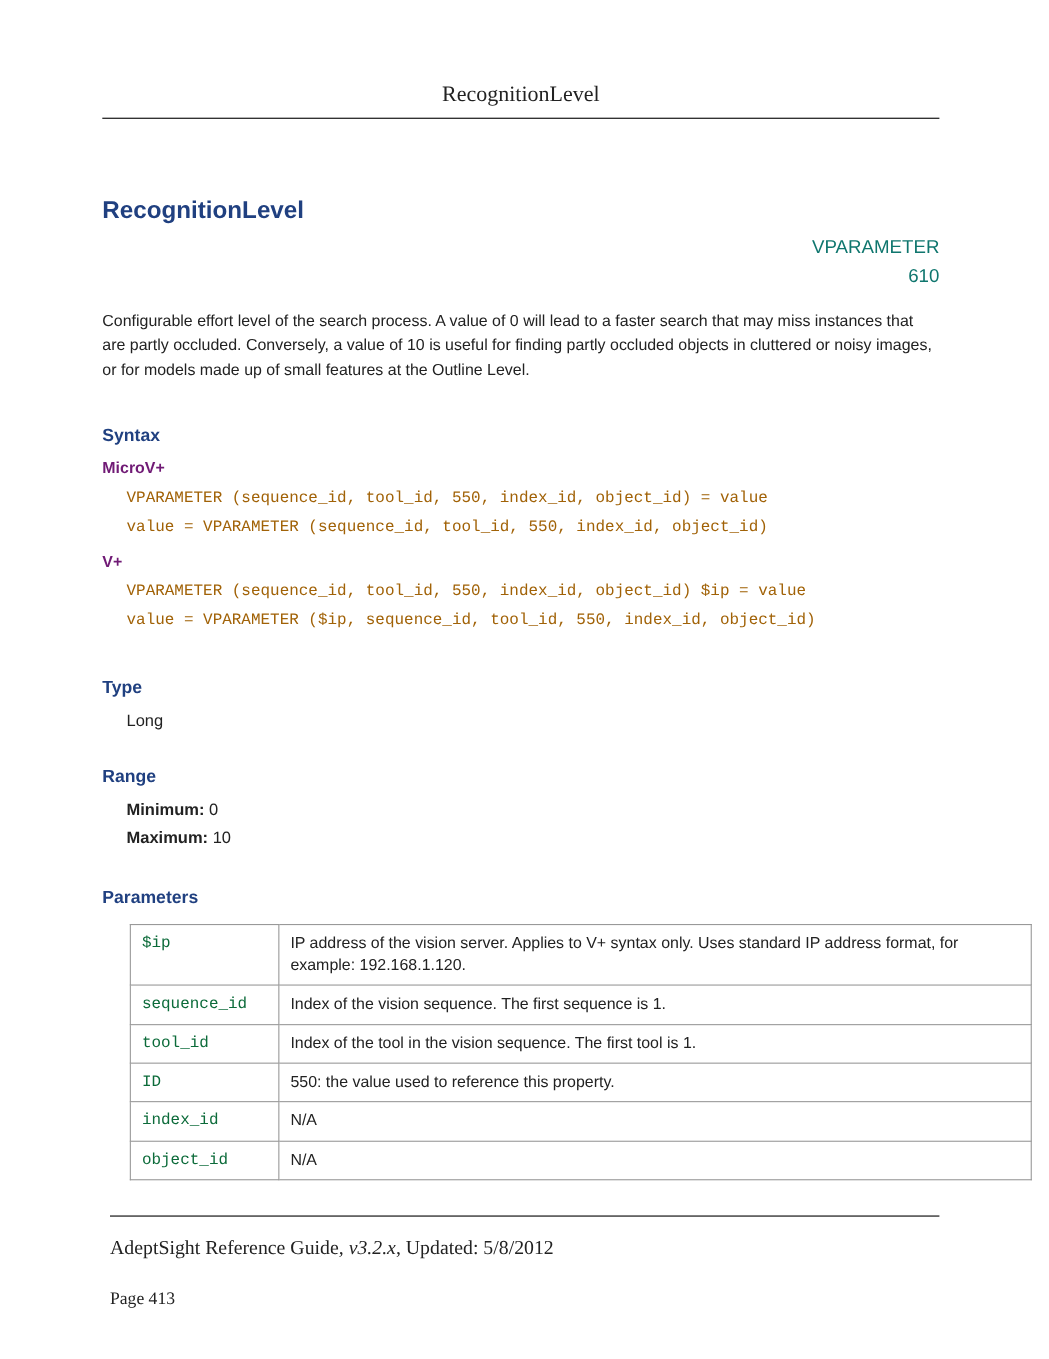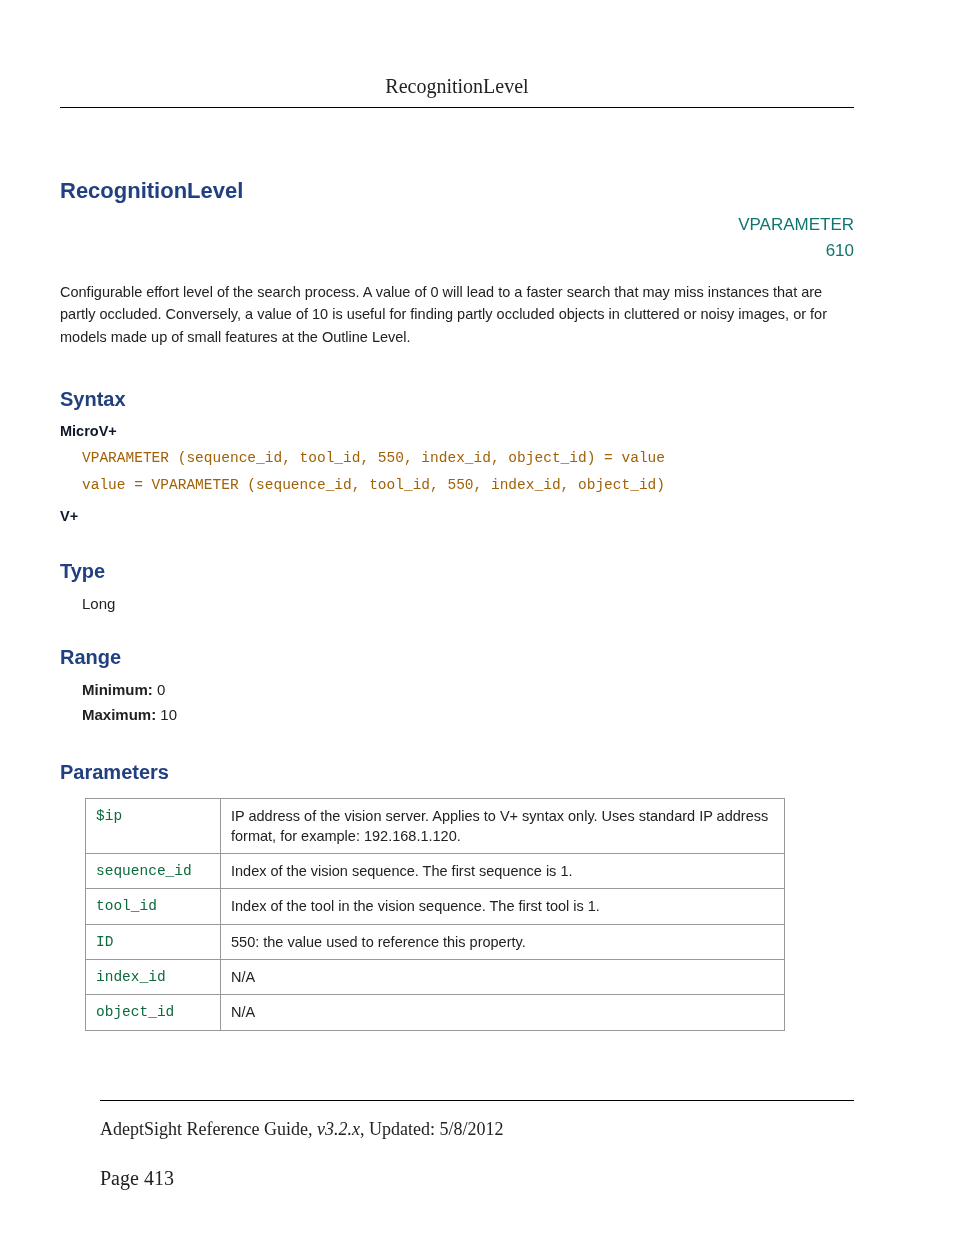--- a/index.html
+++ b/index.html
@@ -7,20 +7,21 @@
     font-family: Verdana, Geneva, sans-serif;
     font-size: 14.5px;
     color: #222;
     background: #fff;
     width: 954px;
     height: 1235px;
     position: relative;
   }
   .page {
     padding: 75px 100px 0 60px;
+    margin-left: 33px;
   }
   .header-title {
     text-align: center;
     font-family: "Times New Roman", Times, serif;
     font-size: 20px;
     padding-bottom: 9px;
     border-bottom: 1.5px solid #000;
     margin-bottom: 70px;
   }
   .main-title {
@@ -37,25 +38,25 @@
     line-height: 1.5;
     margin-bottom: 18px;
   }
   .description {
     line-height: 1.55;
     margin-bottom: 40px;
   }
   .section-head {
     color: #204080;
     font-weight: bold;
-    font-size: 20px;
+    font-size: 16px;
     margin-bottom: 12px;
   }
   .sublabel {
-    color: #0f172a;
+    color: #701a75;
     font-weight: bold;
     font-size: 14.5px;
     margin-bottom: 6px;
   }
   .code-block {
     font-family: "Courier New", Courier, monospace;
     font-size: 14.5px;
     color: #a16207;
     white-space: pre;
     margin-left: 22px;
@@ -69,21 +70,21 @@
   }
   .range-row {
     margin-left: 22px;
     font-size: 15px;
     margin-bottom: 8px;
   }
   .range-row b { font-weight: bold; }
   .section-gap { height: 30px; }
   .param-table {
     border-collapse: collapse;
-    width: 700px;
+    width: 820px;
     margin-left: 25px;
     margin-top: 14px;
   }
   .param-table td {
     border: 1px solid #999;
     padding: 7px 10px;
     vertical-align: top;
     font-size: 14.5px;
     line-height: 1.4;
   }
@@ -104,21 +105,21 @@
     margin-bottom: 18px;
   }
   .footer-line {
     font-family: "Times New Roman", Times, serif;
     font-size: 18px;
     margin-bottom: 27px;
   }
   .footer-line .italic { font-style: italic; }
   .page-num {
     font-family: "Times New Roman", Times, serif;
-    font-size: 20px;
+    font-size: 16px;
   }
 </style>
 </head>
 <body>
 
 <div class="page">
 
   <div class="header-title">RecognitionLevel</div>
 
   <div class="main-title">RecognitionLevel</div>
@@ -130,20 +131,22 @@
 
   <div class="description">Configurable effort level of the search process. A value of 0 will lead to a faster search that may miss instances that are partly occluded. Conversely, a value of 10 is useful for finding partly occluded objects in cluttered or noisy images, or for models made up of small features at the Outline Level.</div>
 
   <div class="section-head">Syntax</div>
 
   <div class="sublabel">MicroV+</div>
   <div class="code-block">VPARAMETER (sequence_id, tool_id, 550, index_id, object_id) = value
 value = VPARAMETER (sequence_id, tool_id, 550, index_id, object_id)</div>
 
   <div class="sublabel">V+</div>
+  <div class="code-block">VPARAMETER (sequence_id, tool_id, 550, index_id, object_id) $ip = value
+value = VPARAMETER ($ip, sequence_id, tool_id, 550, index_id, object_id)</div>
 
   <div class="section-gap"></div>
 
   <div class="section-head">Type</div>
   <div class="type-value">Long</div>
 
   <div class="section-gap"></div>
 
   <div class="section-head">Range</div>
   <div class="range-row">

